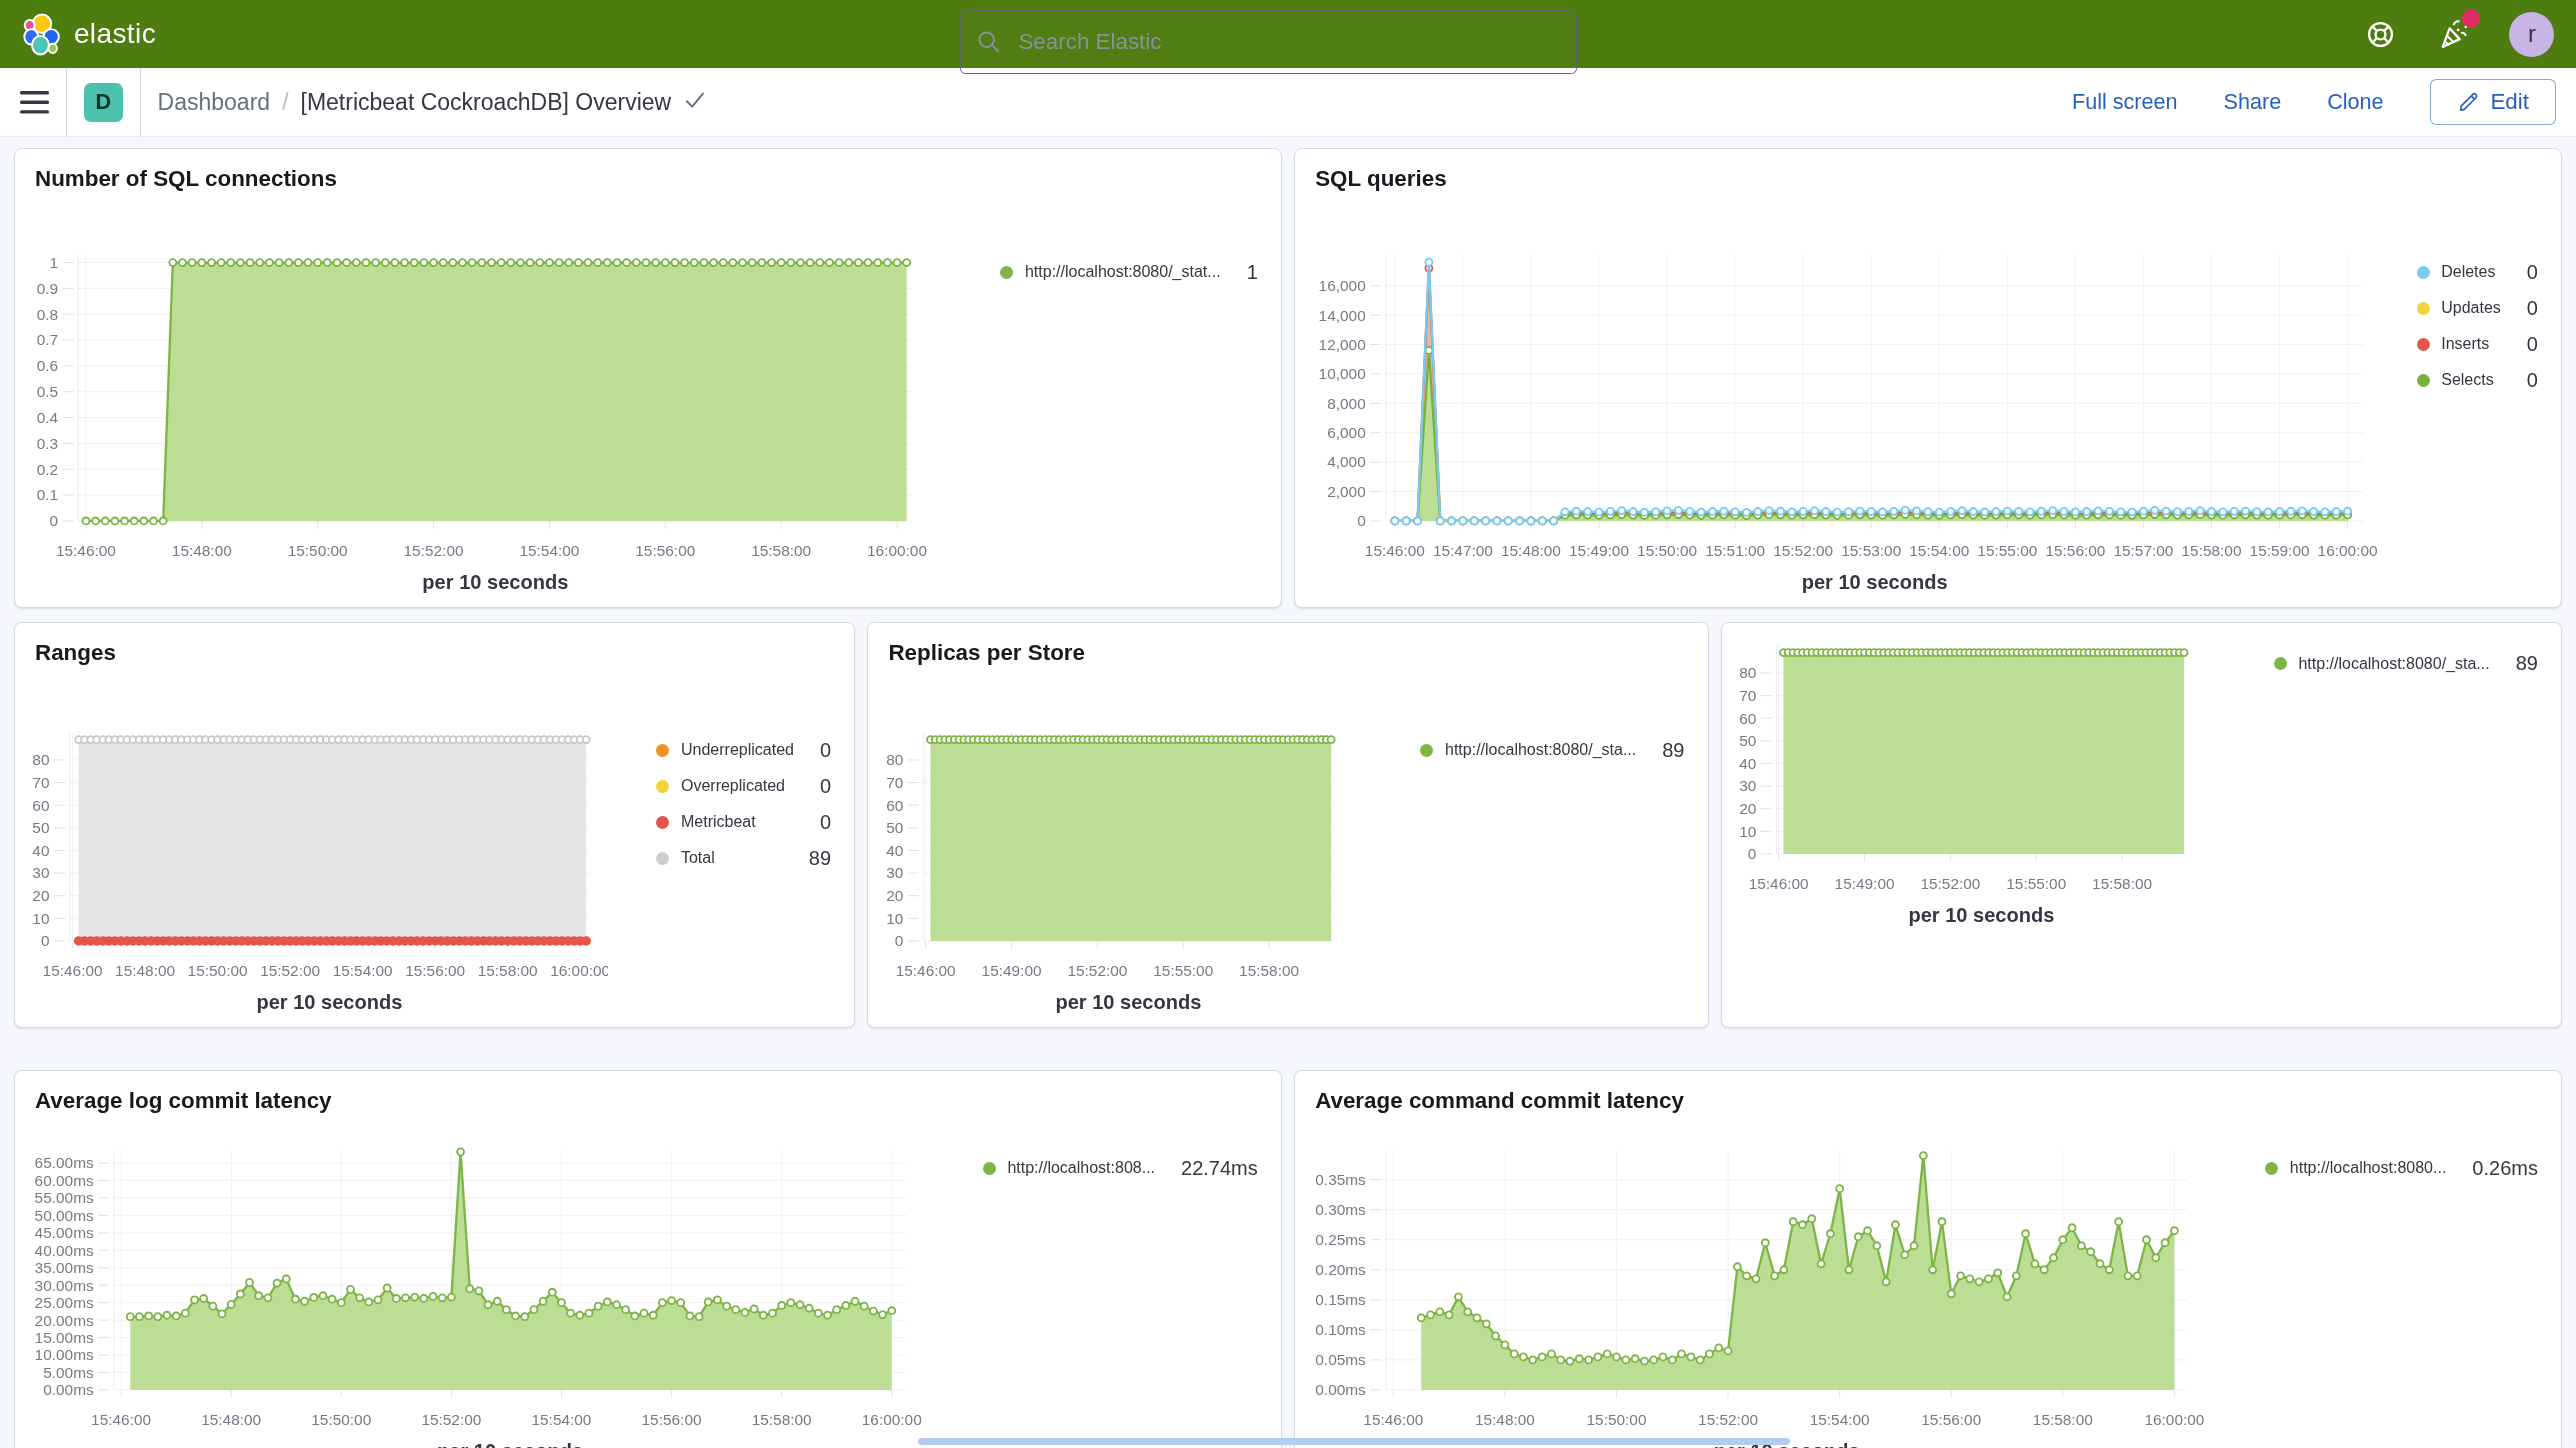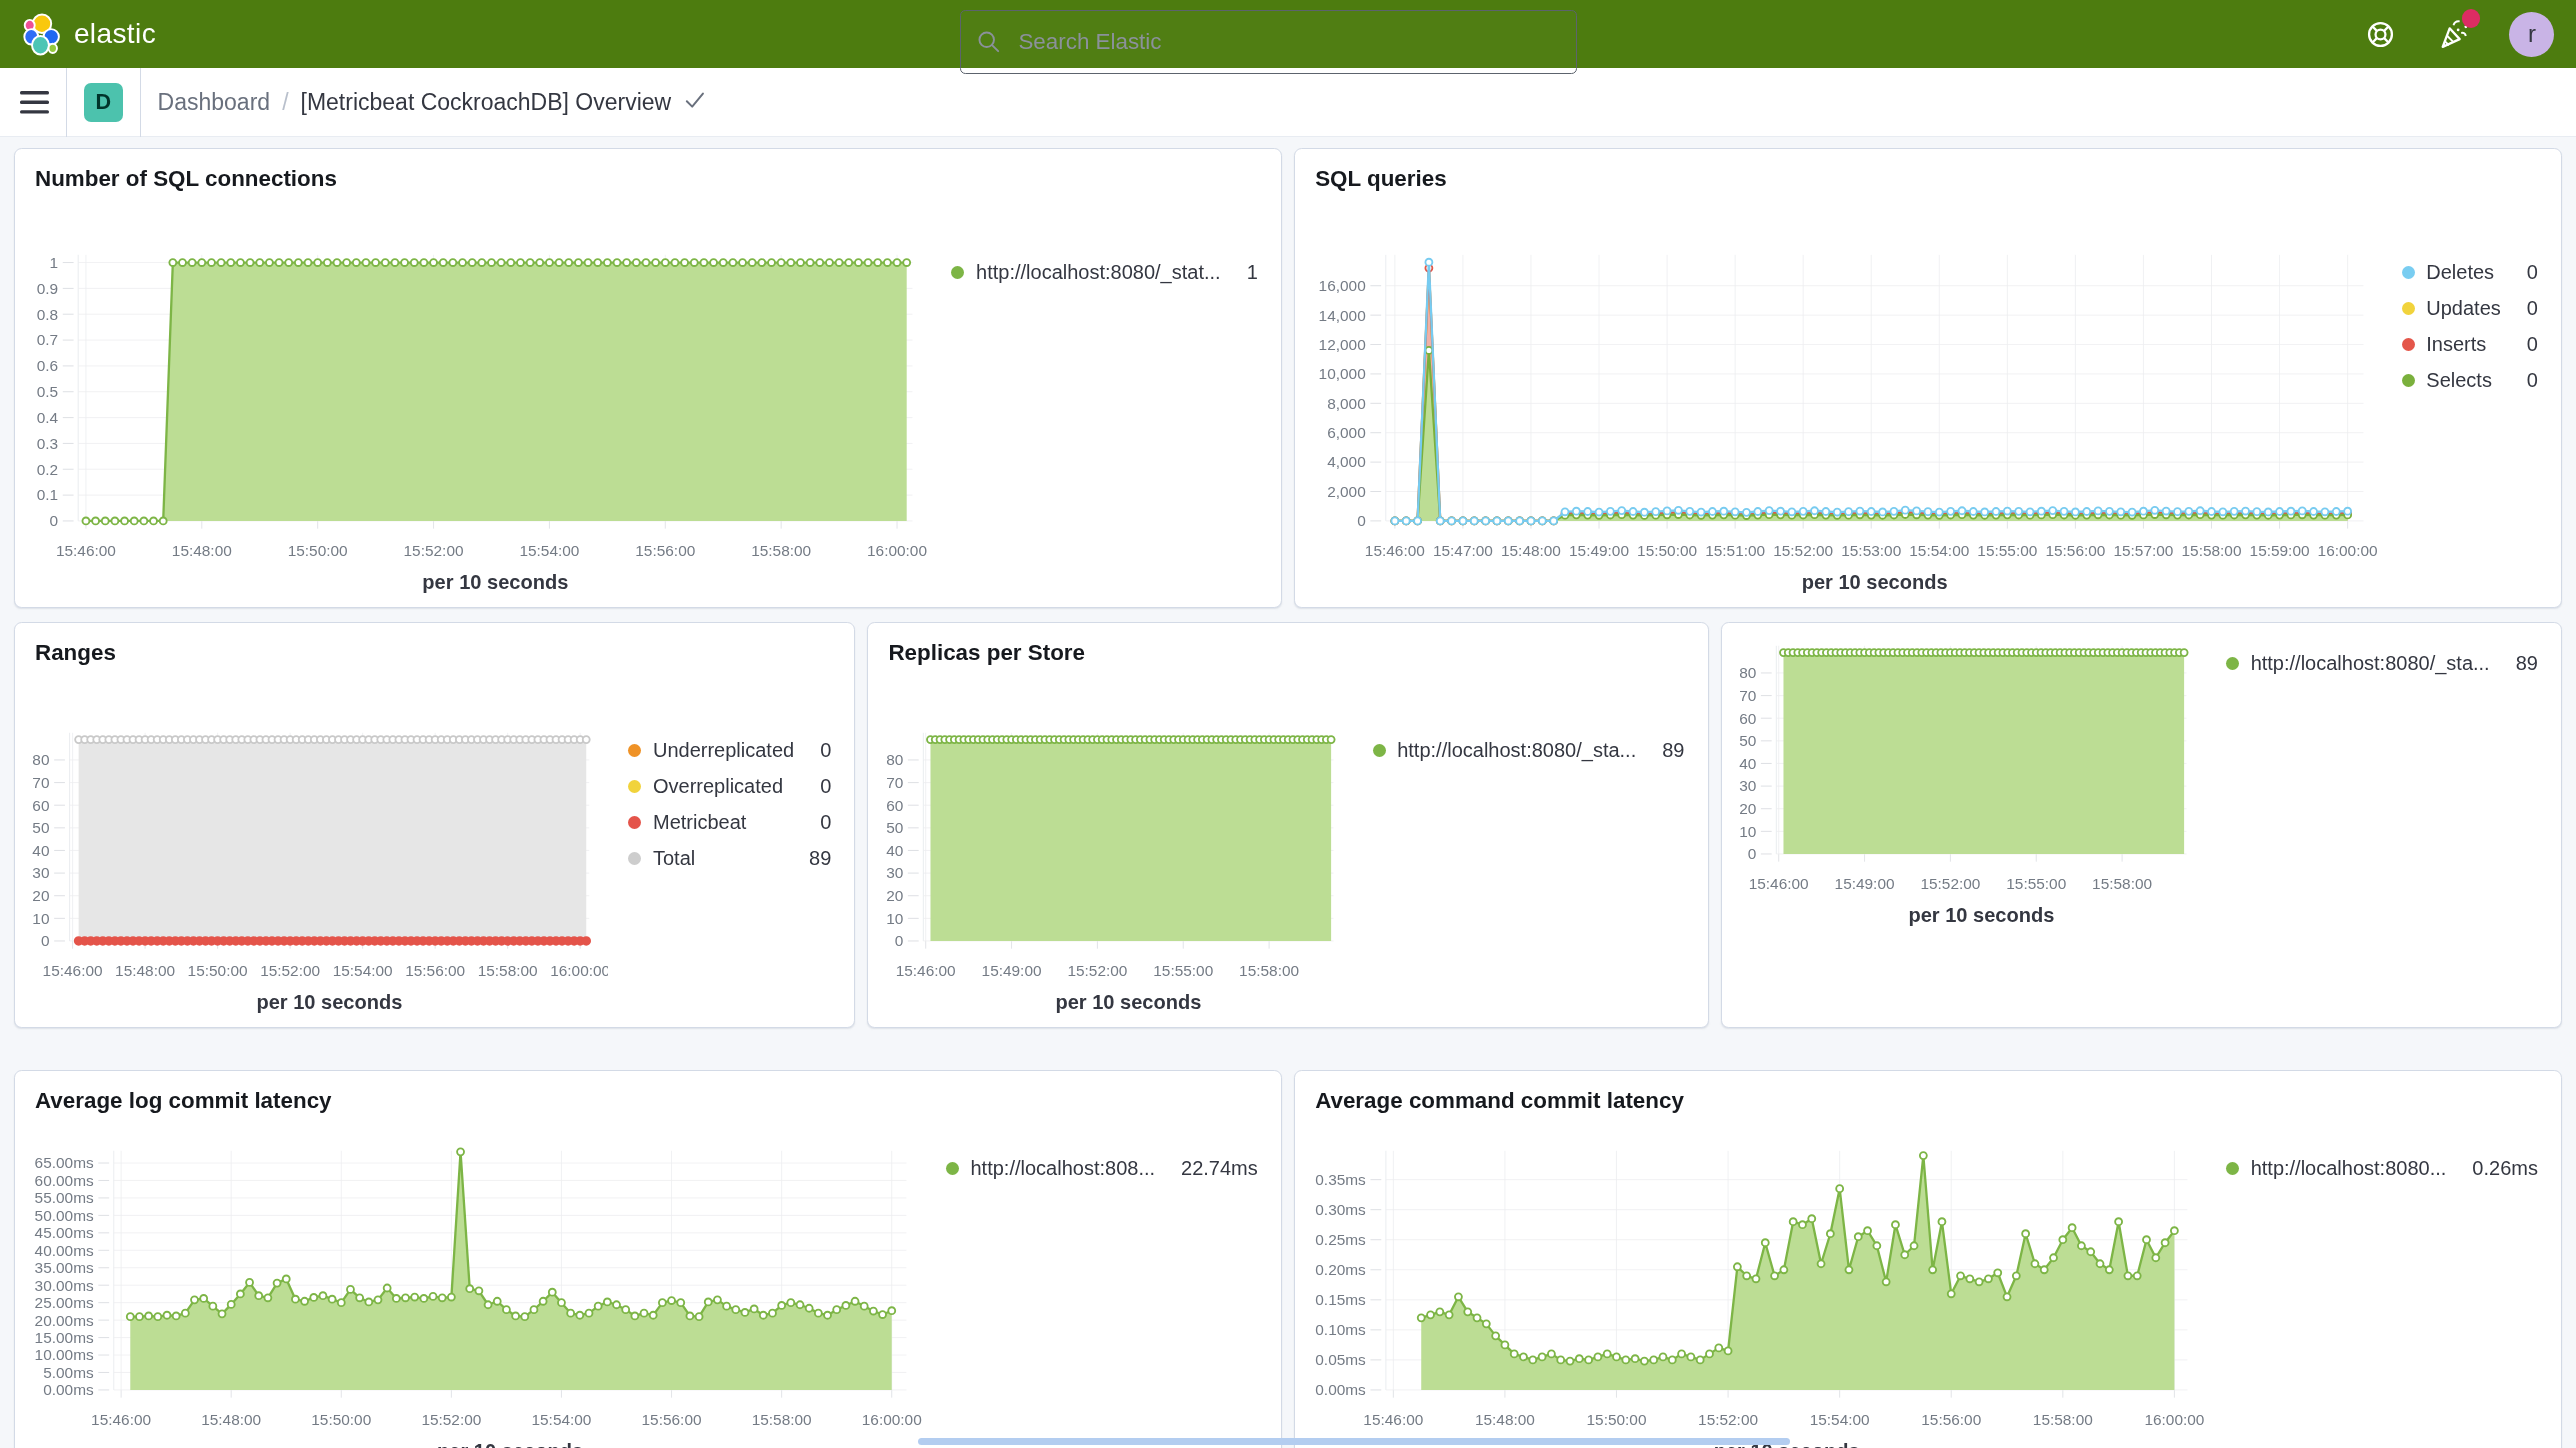--- a/index.html
+++ b/index.html
@@ -72,21 +72,21 @@
   }
   .panel-title { font-size:22.4px; font-weight:bold; color:#16191e; margin:4.6px 0 6.2px 4.6px; }
   .panel-body { display:flex; }
   .row1 .panel-body { height:351px; }
   .row2 .panel-body { height:293px; }
   .row3 .panel-body { height:324px; }
   .chart { flex:1; position:relative; }
   .legend { display:flex; flex-direction:column; gap:13px; margin-top:17px; padding:0 7.7px 0 20px; }
   .legend-item { display:flex; align-items:center; white-space:nowrap; }
   .legend-dot { width:13px; height:13px; border-radius:50%; margin-right:11.6px; flex:0 0 auto; }
-  .legend-label { font-size:20px; color:#343741; }
+  .legend-label { font-size:16px; color:#343741; }
   .legend-value { font-size:20px; color:#343741; margin-left:auto; padding-left:26px; }
   text.tick { font-family:"Liberation Sans",sans-serif; font-size:20px; fill:#747b85; }
   text.xlabel { font-family:"Liberation Sans",sans-serif; font-size:26px; font-weight:bold; fill:#343741; }
   .hscroll {
     position:absolute; left:918px; bottom:3.1px; width:872px; height:7px;
     background:#b3cdf0; border-radius:3.9px;
   }
 </style>
 </head>
 <body>
@@ -148,20 +148,32 @@
   <div class="vdiv"></div>
   <div class="space-badge">D</div>
   <div class="vdiv"></div>
   <div class="crumb">
     <span class="crumb-root">Dashboard</span>
     <span class="crumb-sep">/</span>
     <span class="crumb-title">[Metricbeat CockroachDB] Overview</span>
     <svg width="23" height="23" viewBox="0 0 30 30">
       <polyline points="5,16 12,23 26,6" fill="none" stroke="#69707d" stroke-width="2.6" stroke-linecap="round" stroke-linejoin="round"></polyline>
     </svg>
+  </div>
+  <div class="tb-right">
+    <span class="tb-link">Full screen</span>
+    <span class="tb-link">Share</span>
+    <span class="tb-link">Clone</span>
+    <button class="edit-btn">
+      <svg width="23" height="23" viewBox="0 0 30 30">
+        <path d="M5 25 l4.5 -1 L25 8.5 a3 3 0 0 0 -4.2 -4.2 L5.3 19.8 Z" fill="none" stroke="#2662b8" stroke-width="2.2" stroke-linejoin="round"></path>
+        <line x1="18.5" y1="6.5" x2="23" y2="11" stroke="#2662b8" stroke-width="2.2"></line>
+      </svg>
+      <span>Edit</span>
+    </button>
   </div>
 </div>
 
 <div class="grid">
   <div class="row row1">
     <div class="panel">
       <div class="panel-title">Number of SQL connections</div>
       <div class="panel-body">
         <div class="chart"><svg width="901" height="351" viewBox="0 0 1168 455">
               <line x1="72.51388888888889" y1="14" x2="72.51388888888889" y2="359" stroke="#ebedf0"></line>

